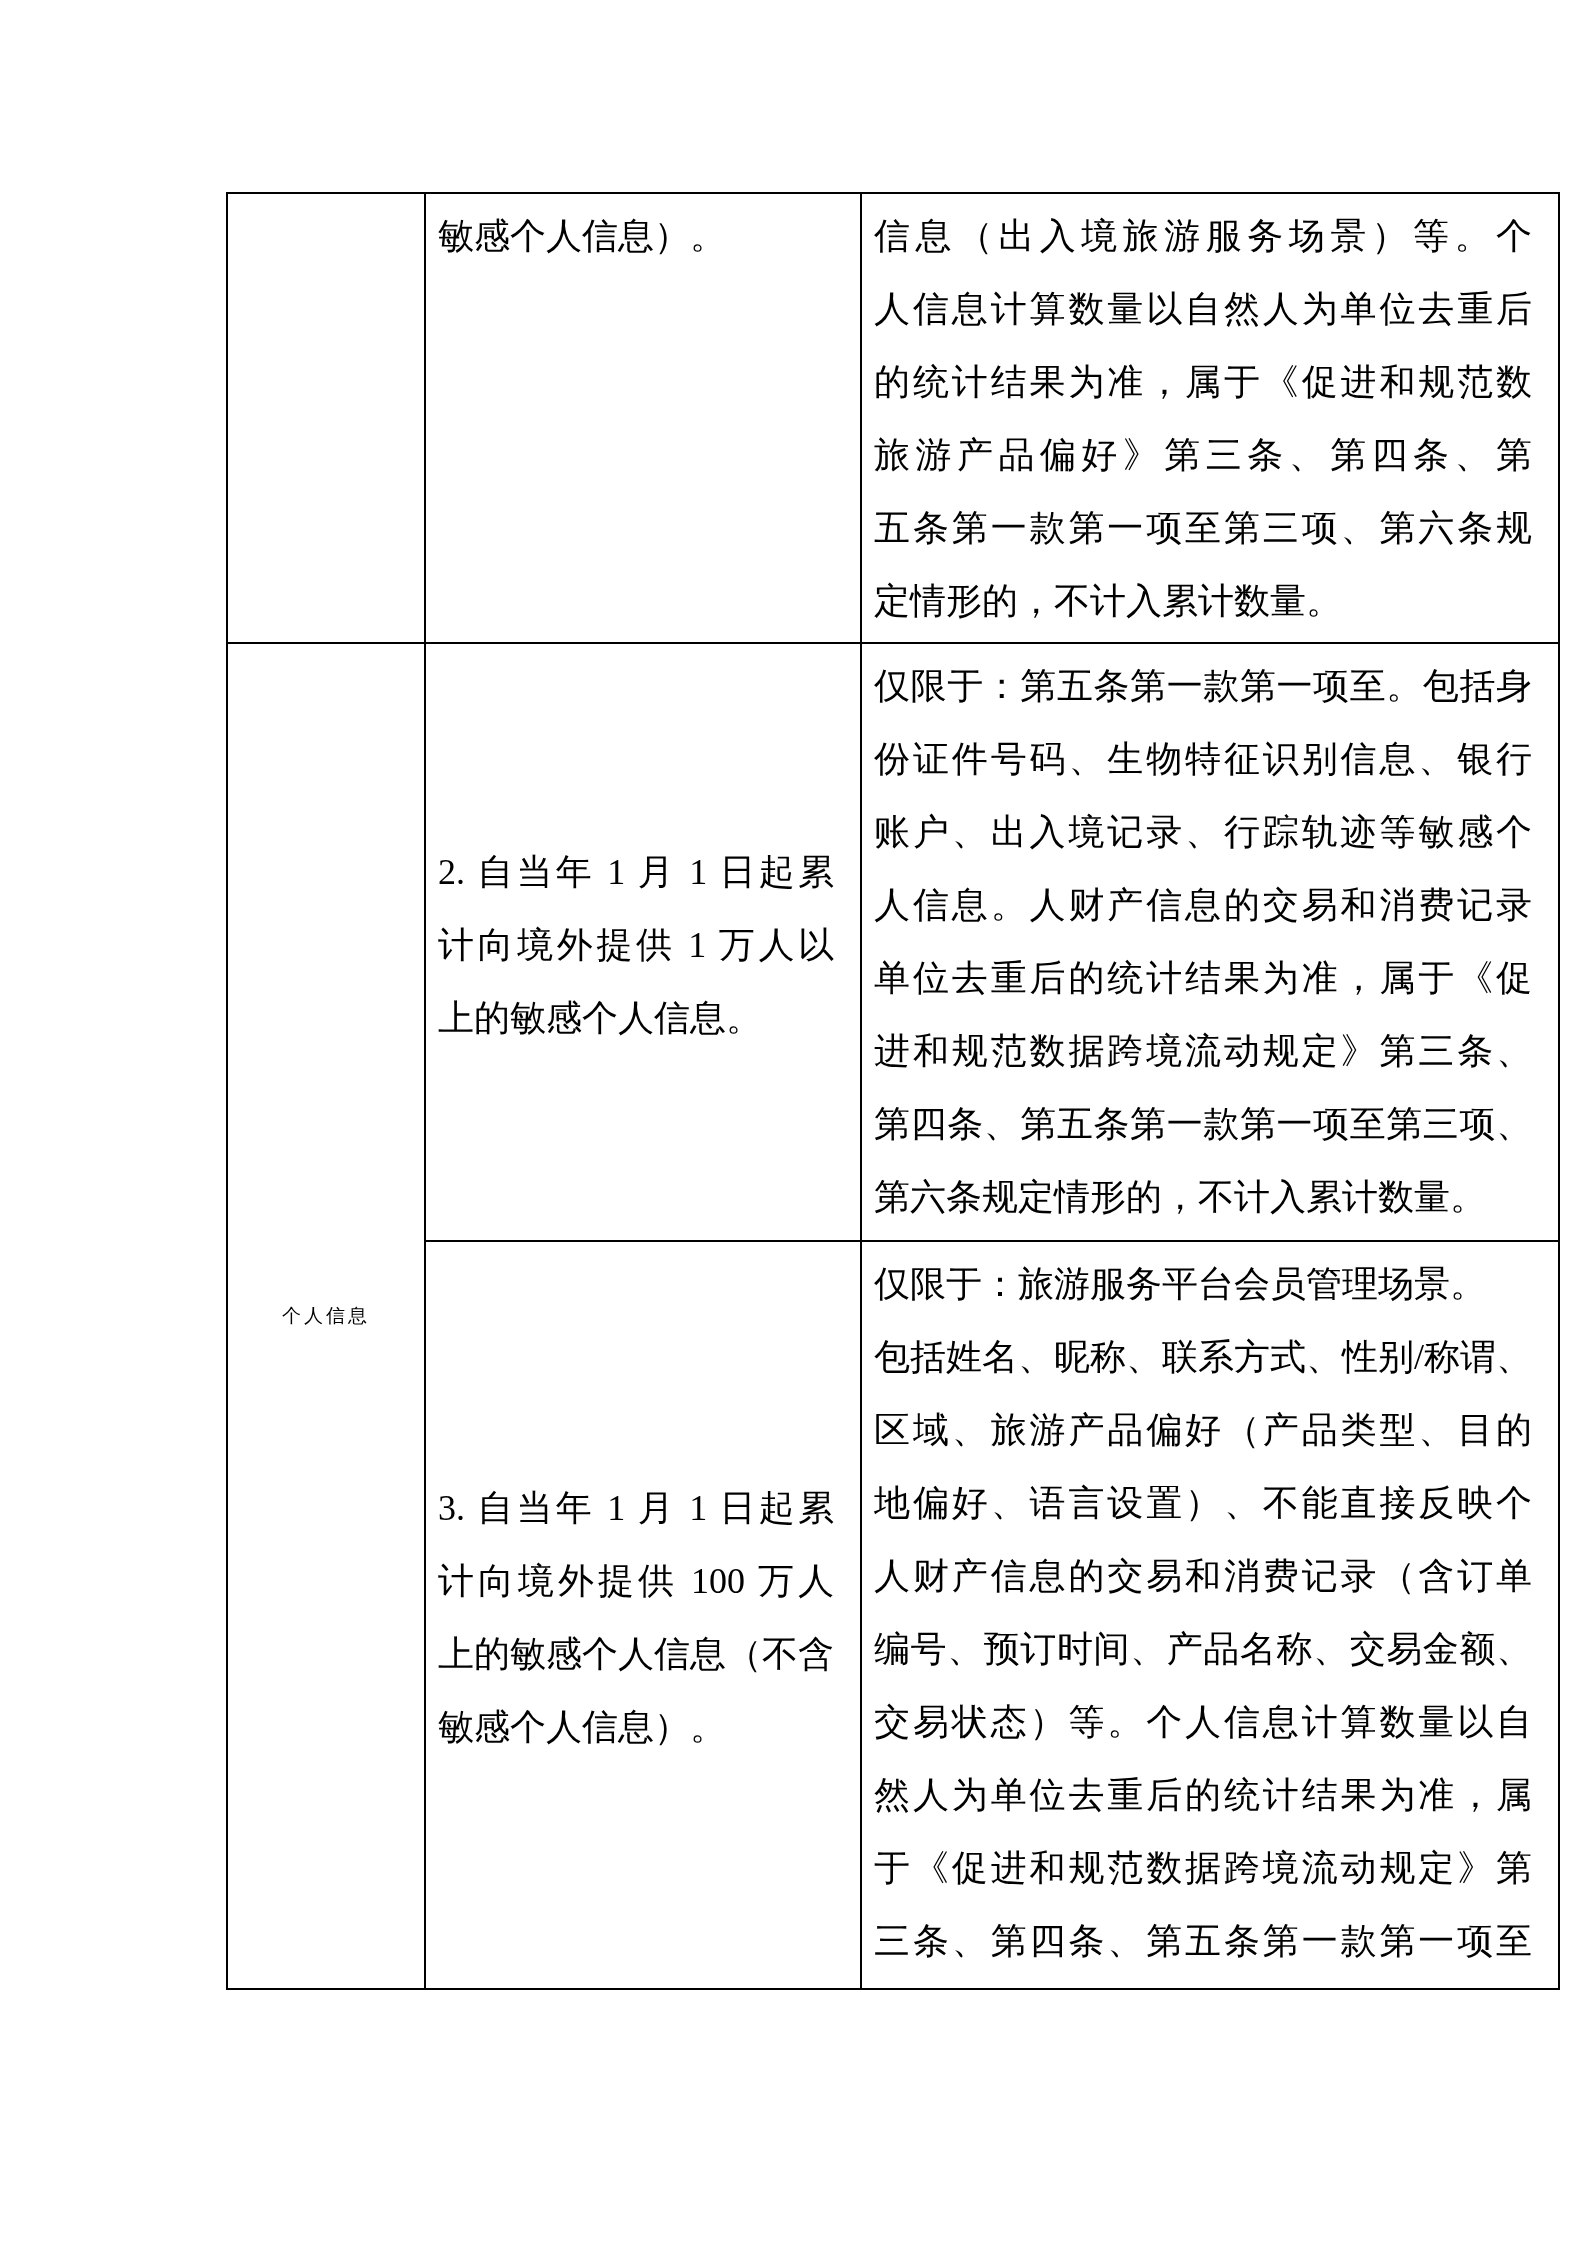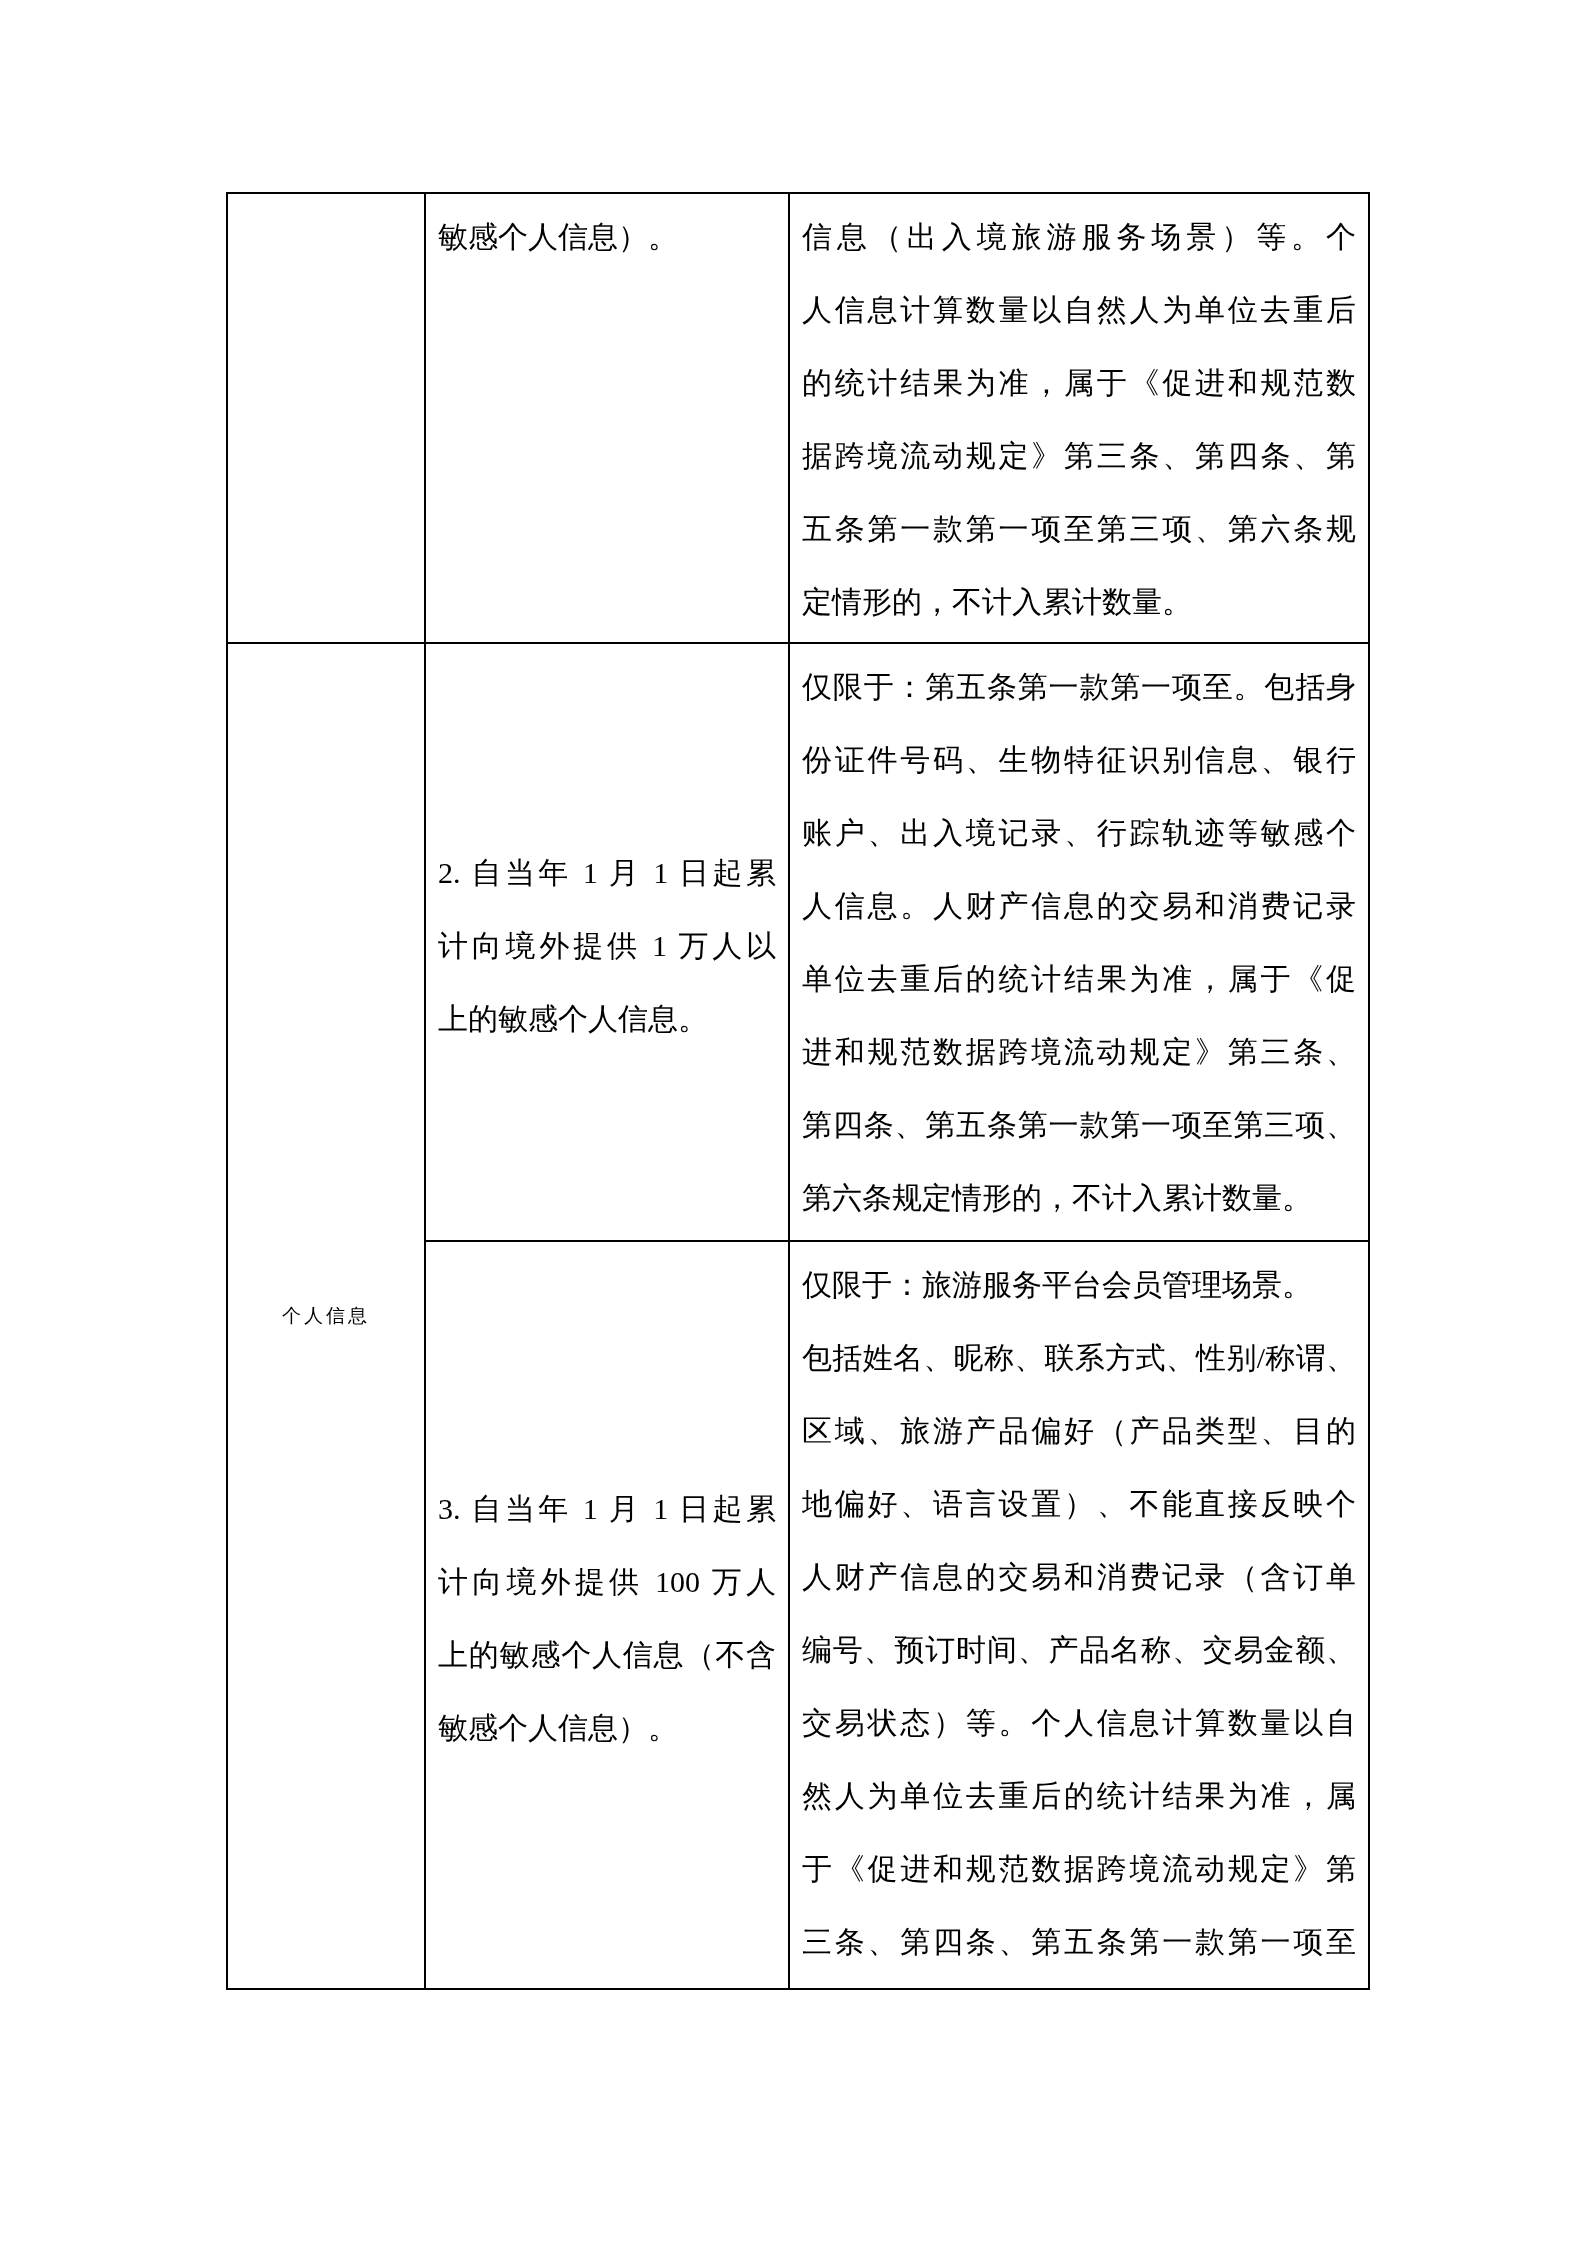--- a/index.html
+++ b/index.html
@@ -32,22 +32,22 @@
     padding: 0;
     color: #000000;
     overflow: hidden;
   }
   tr.rowA { height: 450px; }
   tr.rowB { height: 598px; }
   tr.rowC { height: 748px; }
   td.vtop { vertical-align: top; }
   td.vmid { vertical-align: middle; border-radius: 6px; }
   .lines {
-    padding: 6px 12px 0 12px;
-    font-size: 30px;
+    padding: 6px 26px 0 12px;
+    font-size: 36px;
     line-height: 73px;
   }
   .tline {
     text-align: justify;
     text-align-last: justify;
     white-space: nowrap;
   }
   .tline.endline {
     text-align-last: left;
   }
@@ -74,21 +74,21 @@
         <td class="vtop">
           <div class="lines">
               <div class="tline endline">敏感个人信息）。</div>
             </div>
         </td>
         <td class="vtop">
           <div class="lines">
               <div class="tline">信息（出入境旅游服务场景）等。个</div>
               <div class="tline">人信息计算数量以自然人为单位去重后</div>
               <div class="tline">的统计结果为准，属于《促进和规范数</div>
-              <div class="tline">据跨境流动规定》第三条、第四条、第</div>
+              <div class="tline">旅游产品偏好》第三条、第四条、第</div>
               <div class="tline">五条第一款第一项至第三项、第六条规</div>
               <div class="tline endline">定情形的，不计入累计数量。</div>
             </div>
         </td>
       </tr>
       <tr class="rowB">
         <td class="vmid" rowspan="2">
           <div class="category">个人信息</div>
         </td>
         <td class="vmid">

